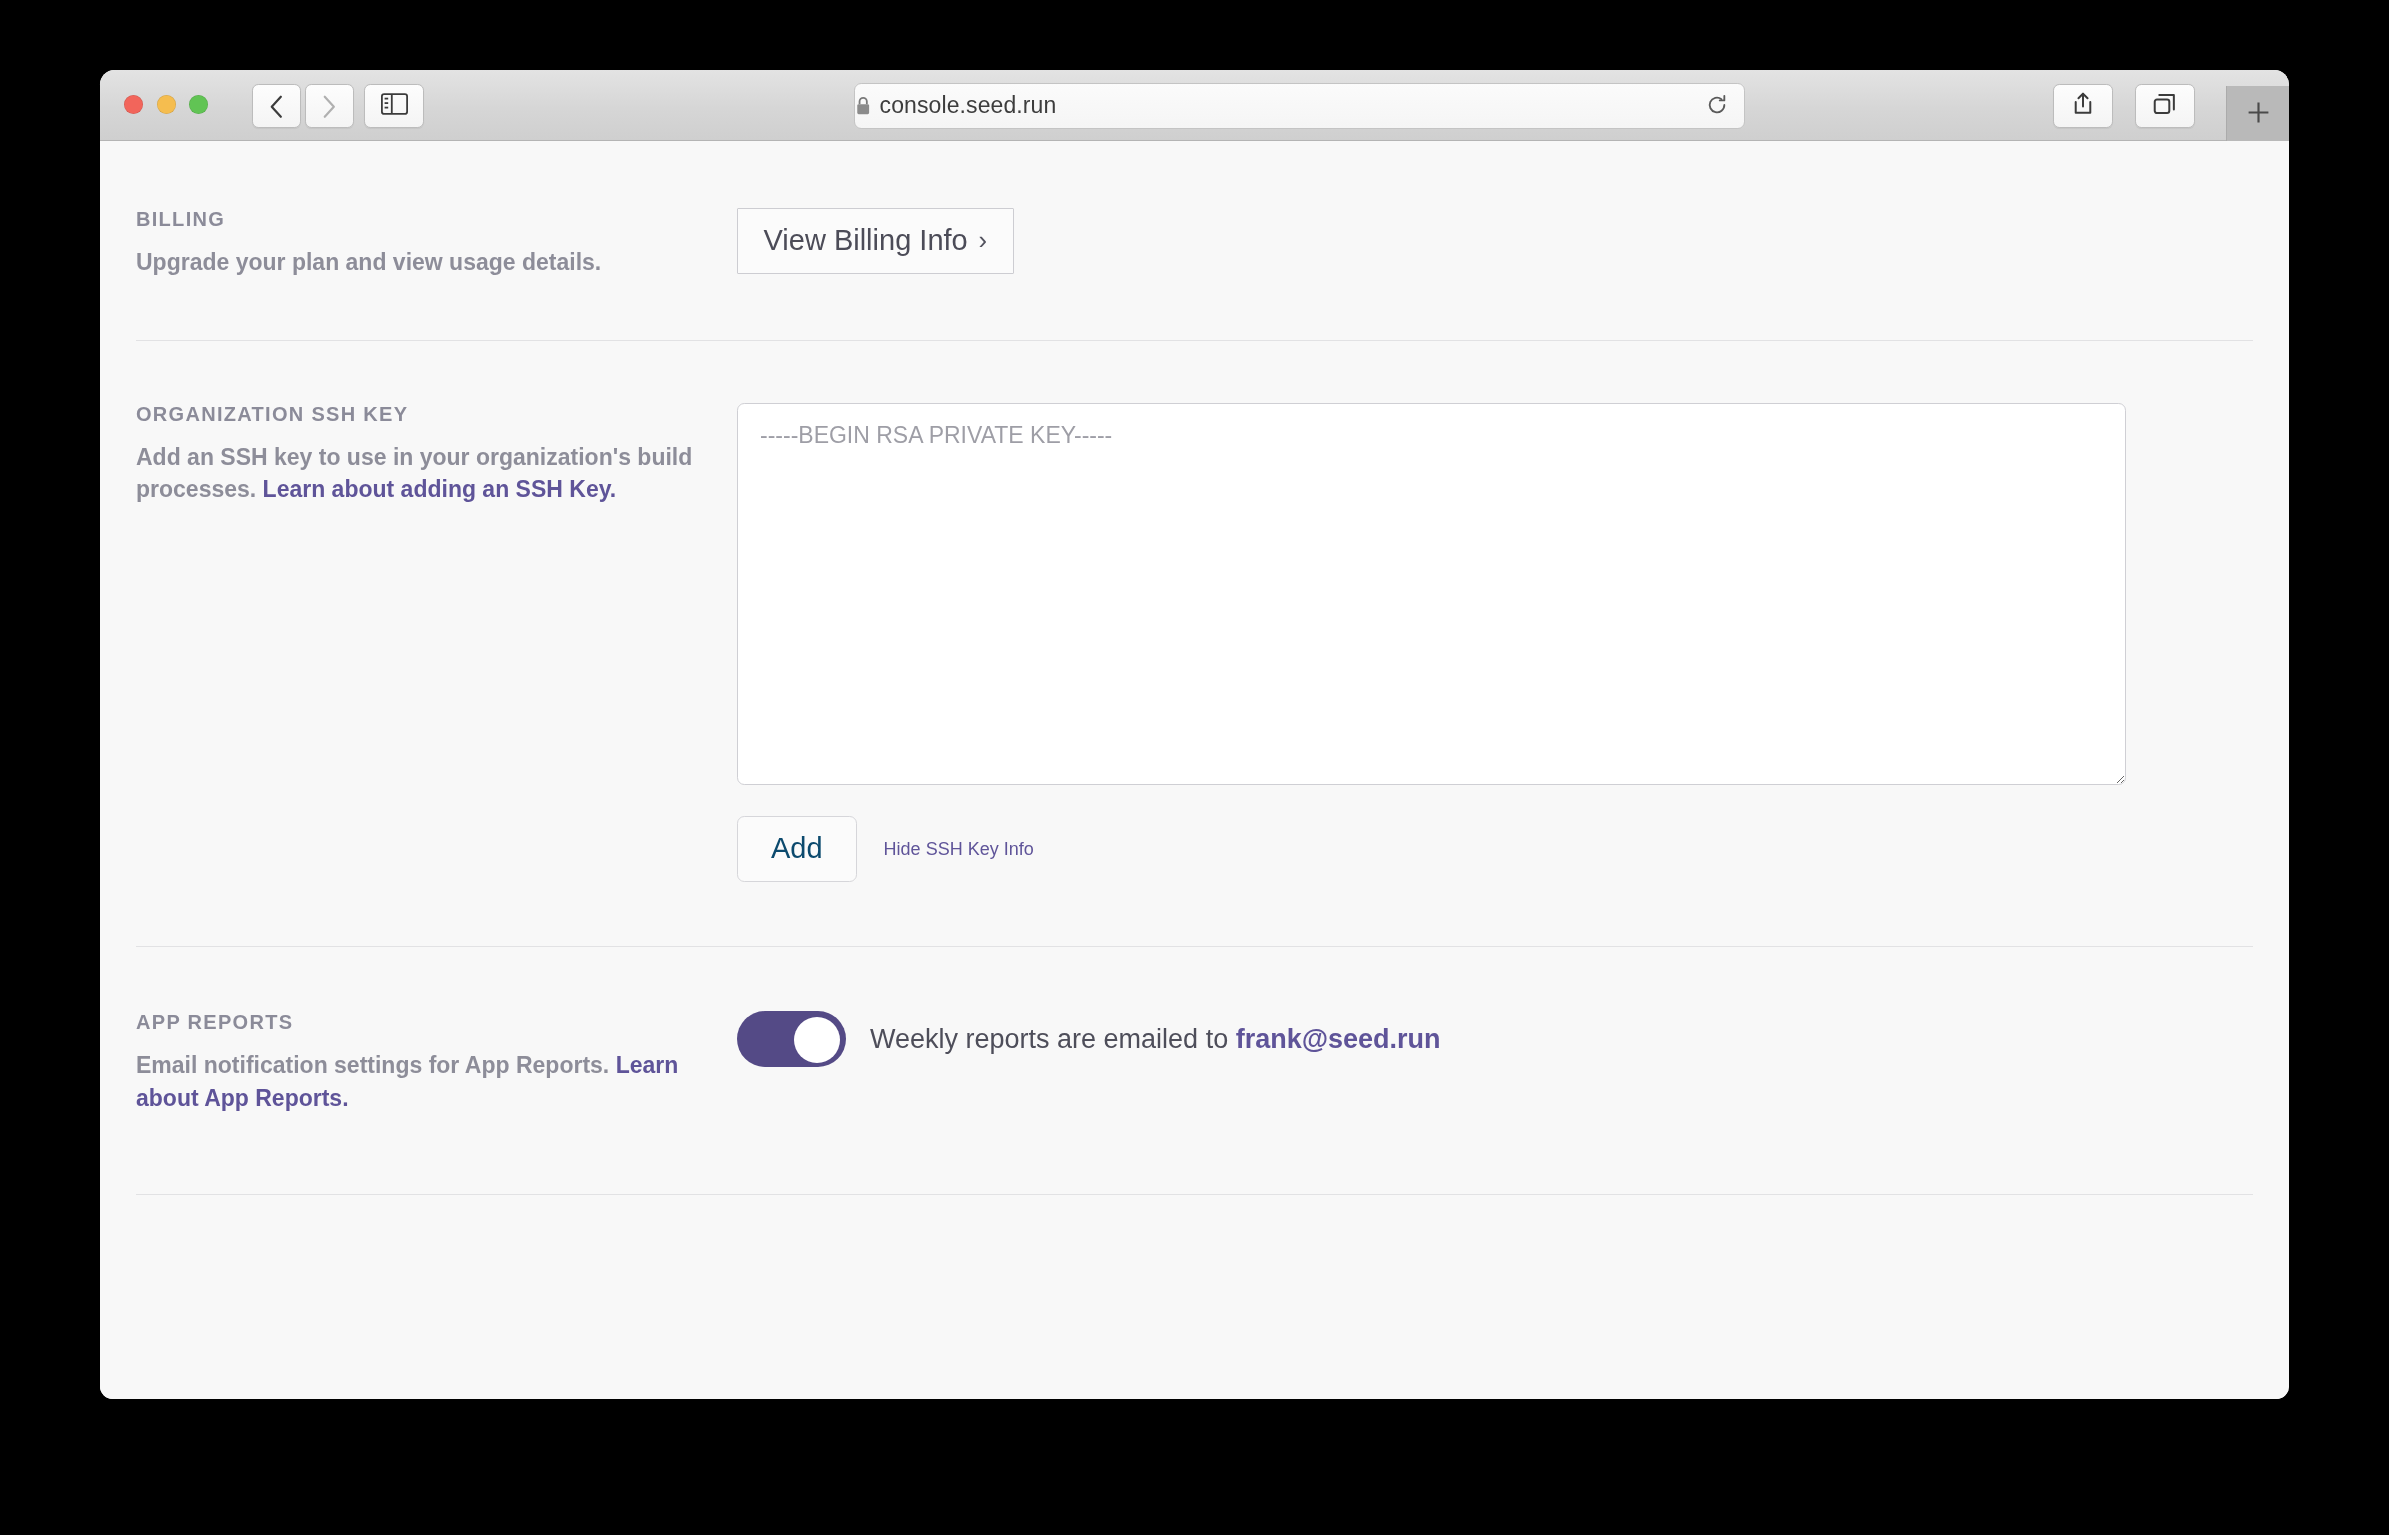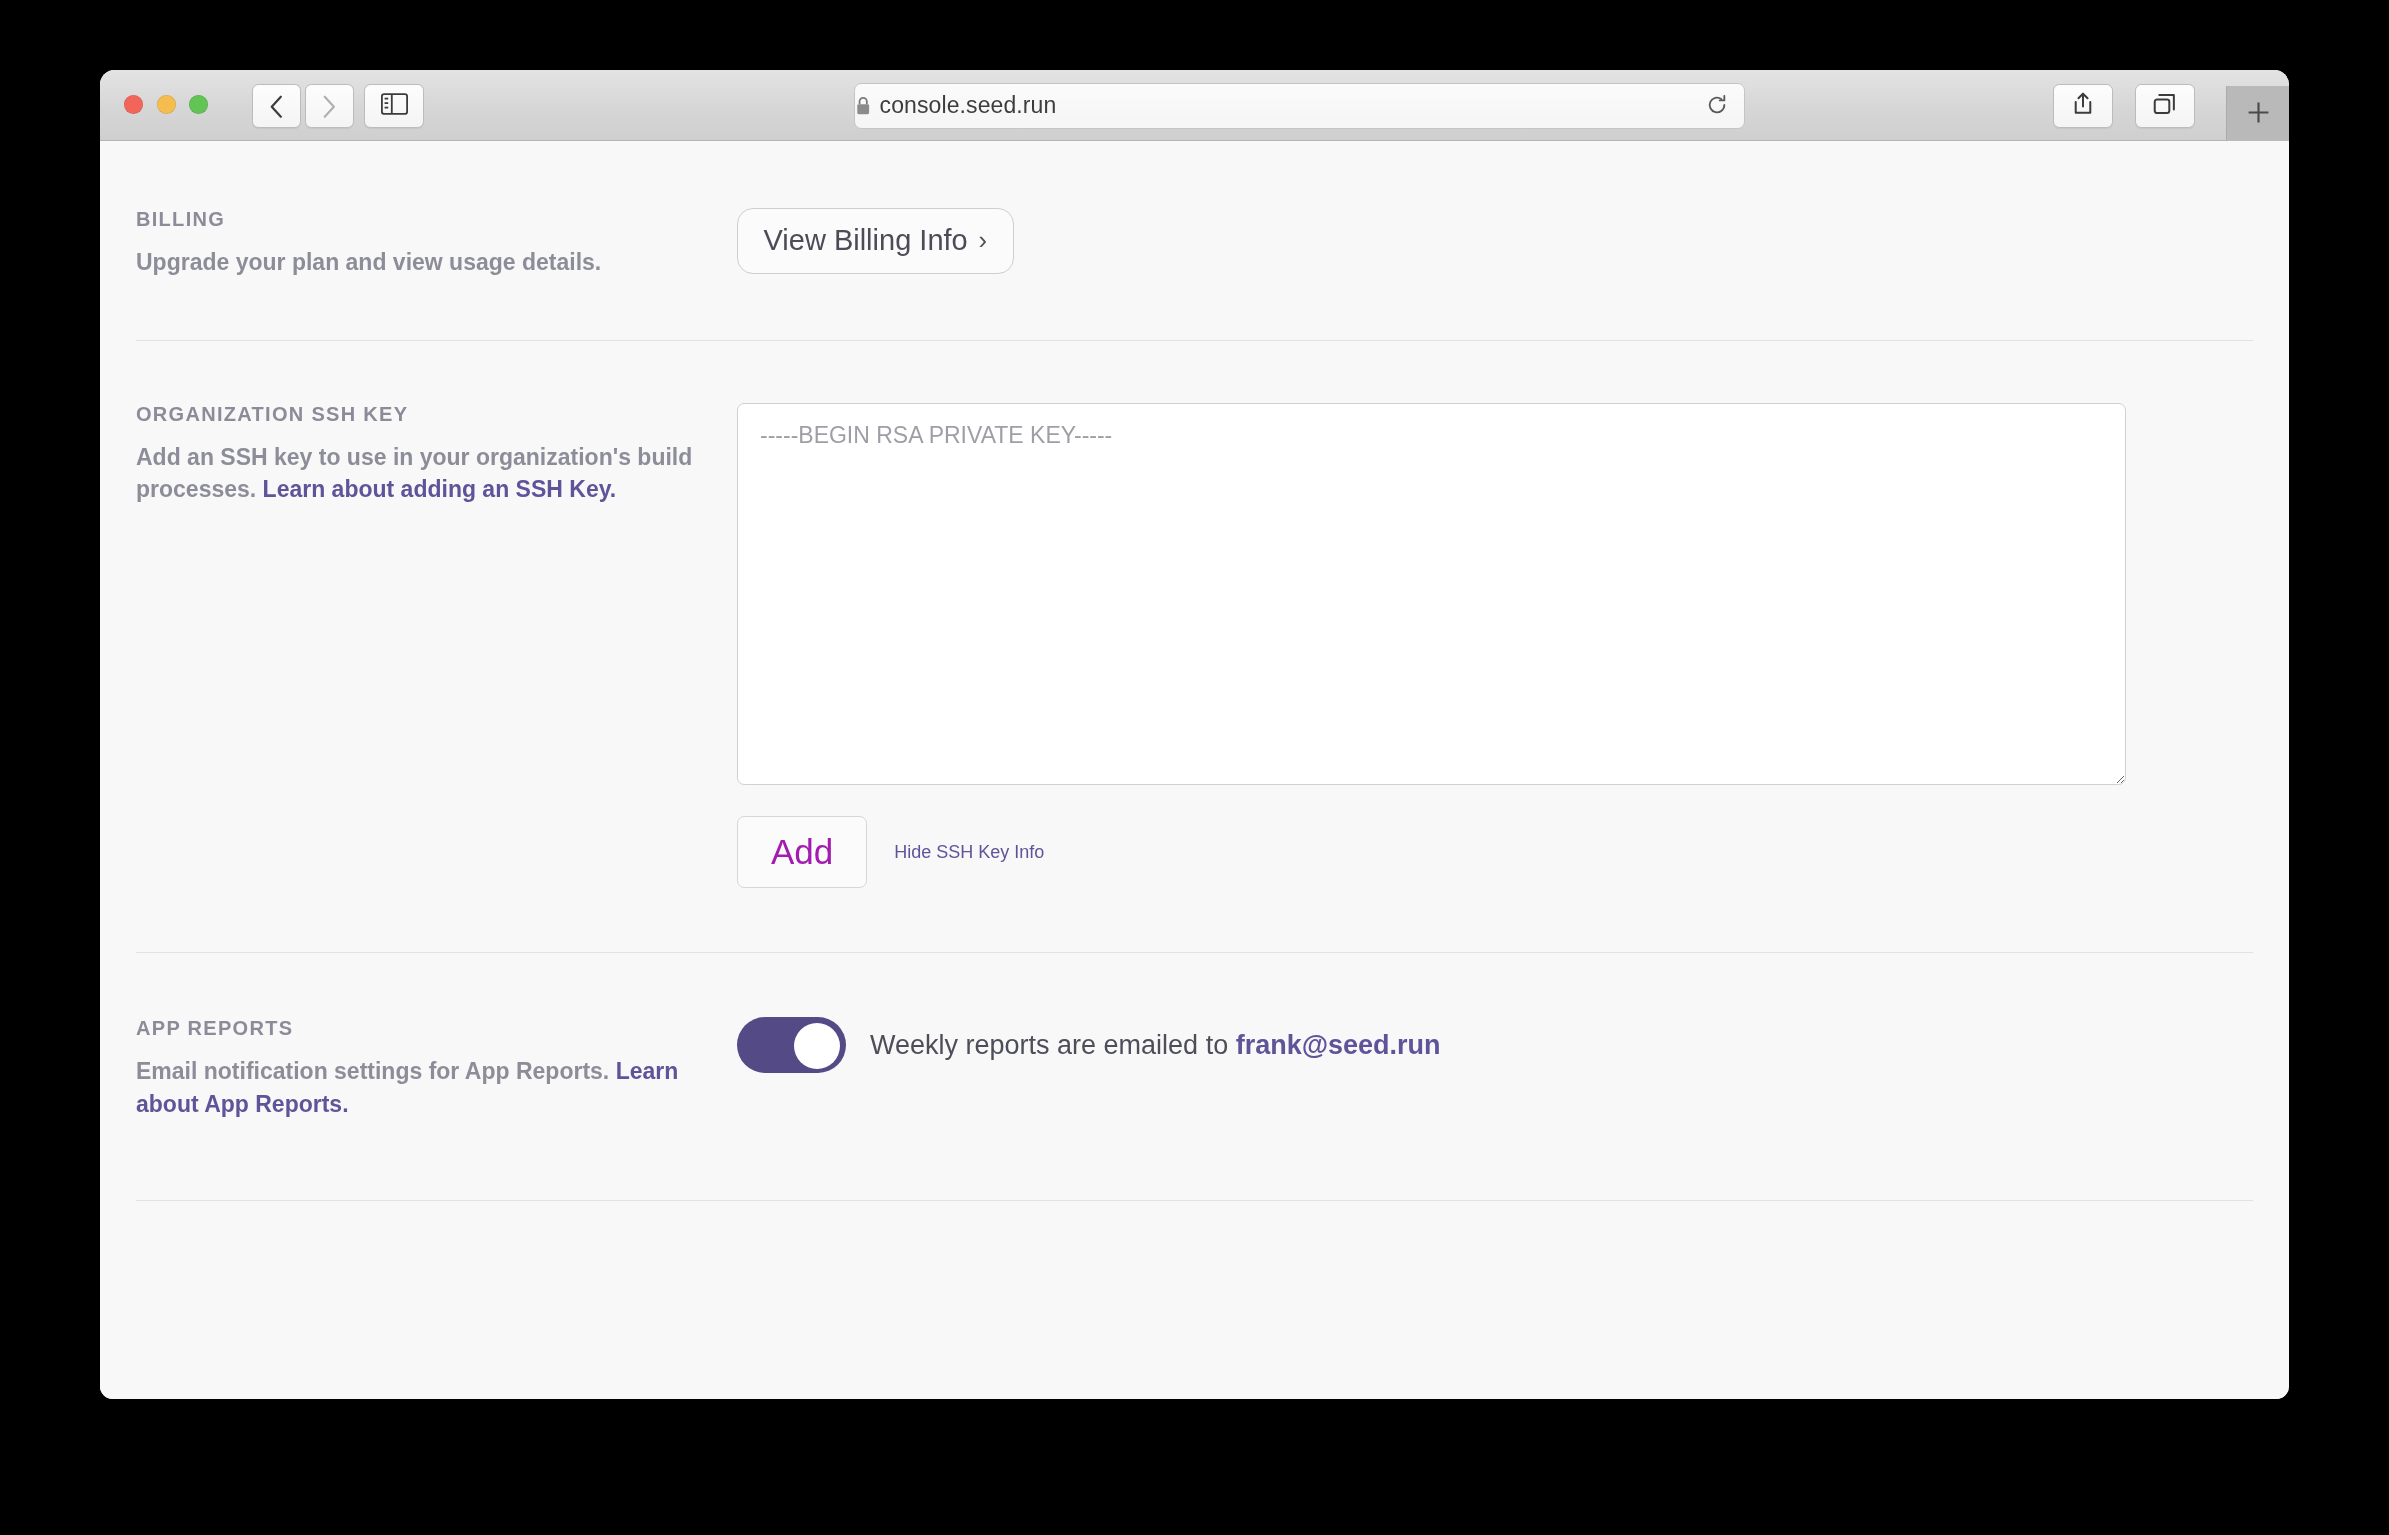--- a/index.html
+++ b/index.html
@@ -179,21 +179,21 @@
 
   
   #billing-section { padding-top: 67px; padding-bottom: 62px; }
 
   .billing-button {
     display: inline-flex;
     align-items: center;
     gap: 9px;
     background: #fbfbfb;
     border: 0.9px solid #cdcdd2;
-    border-radius: 16px;
+    border-radius: 1px;
     padding: 17.3px 25.5px 18px 25.5px;
     font-size: 29px;
     color: #4c4c58;
     cursor: pointer;
     font-family: inherit;
     line-height: 1;
   }
   .billing-button .caret {
     font-size: 25.5px;
     color: #53535f;
@@ -225,22 +225,22 @@
     display: flex;
     align-items: center;
     gap: 27px;
     margin-top: 31px;
   }
   .add-button {
     background: #fbfbfb;
     border: 0.9px solid #d6d6da;
     border-radius: 7.3px;
     padding: 17.3px 33px 18px 33px;
-    font-size: 35px;
-    color: #a21caf;
+    font-size: 29px;
+    color: #0c4a6e;
     font-family: inherit;
     line-height: 1;
     cursor: default;
   }
   .hide-link {
     font-size: 18px;
     color: #5f5499;
     text-decoration: none;
     cursor: pointer;
   }

